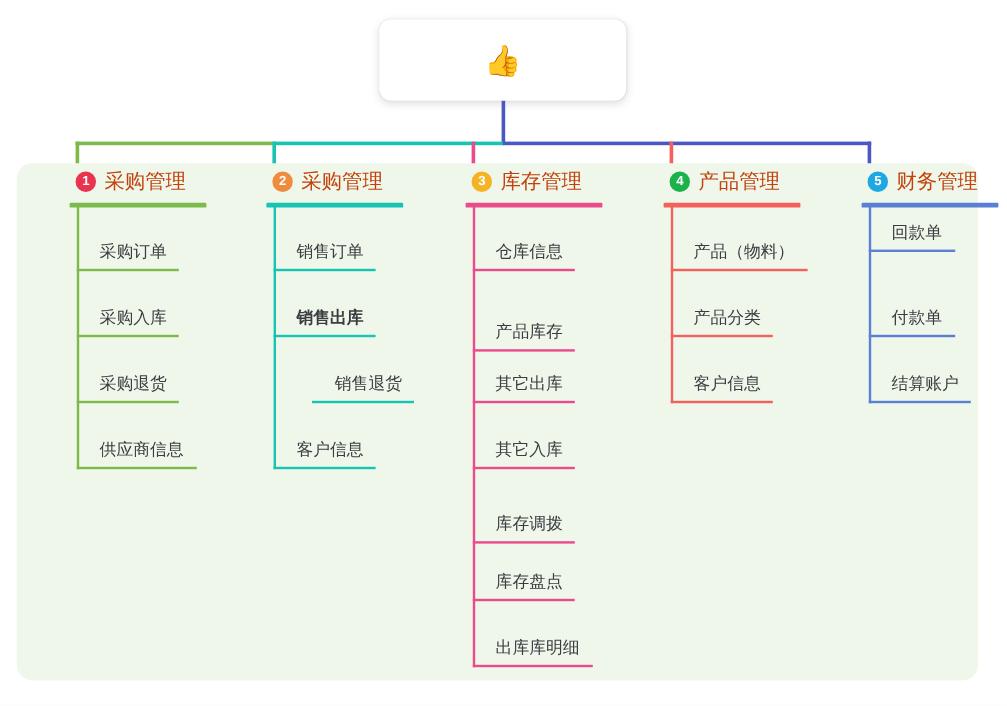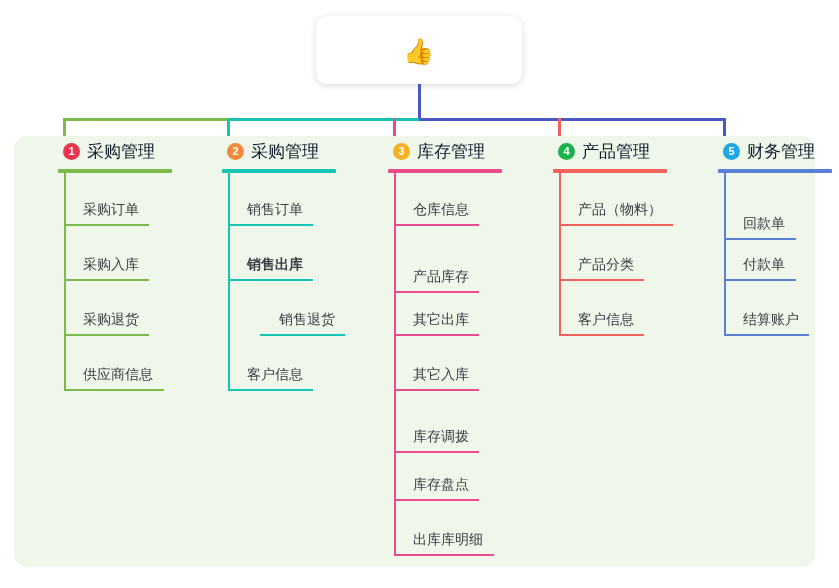--- a/index.html
+++ b/index.html
@@ -82,21 +82,21 @@
     color: #ffffff;
     font-size: 11px;
     line-height: 17px;
     text-align: center;
     font-weight: bold;
     flex: none;
   }
   .col-title {
     font-size: 17px;
     white-space: nowrap;
-    color: #0f172a;
+    color: #c2410c;
   }
   .head-rule {
     position: absolute;
     left: 12px;
     top: 33px;
     height: 4px;
     border-radius: 1px;
   }
   .spine {
     position: absolute;
@@ -249,21 +249,21 @@
           <div class="leaf-rule" style="width: 85px; background: rgb(244, 96, 92);"></div>
         </div>
       </div>
       <div class="column" style="left: 692px;">
         <div class="col-head">
           <span class="badge" style="background: rgb(30, 167, 227);">5</span>
           <span class="col-title">财务管理</span>
         </div>
         <div class="head-rule" style="width: 114px; background: rgb(91, 127, 212);"></div>
         <div class="spine" style="height: 165px; background: rgb(91, 127, 212);"></div>
-        <div class="leaf" style="top: 49px; width: 74px;">
+        <div class="leaf" style="top: 19px; width: 74px;">
           <div class="leaf-label">回款单</div>
           <div class="leaf-rule" style="width: 72px; background: rgb(91, 127, 212);"></div>
         </div>
         <div class="leaf" style="top: 90px; width: 74px;">
           <div class="leaf-label">付款单</div>
           <div class="leaf-rule" style="width: 72px; background: rgb(91, 127, 212);"></div>
         </div>
         <div class="leaf" style="top: 145px; width: 87px;">
           <div class="leaf-label">结算账户</div>
           <div class="leaf-rule" style="width: 85px; background: rgb(91, 127, 212);"></div>

